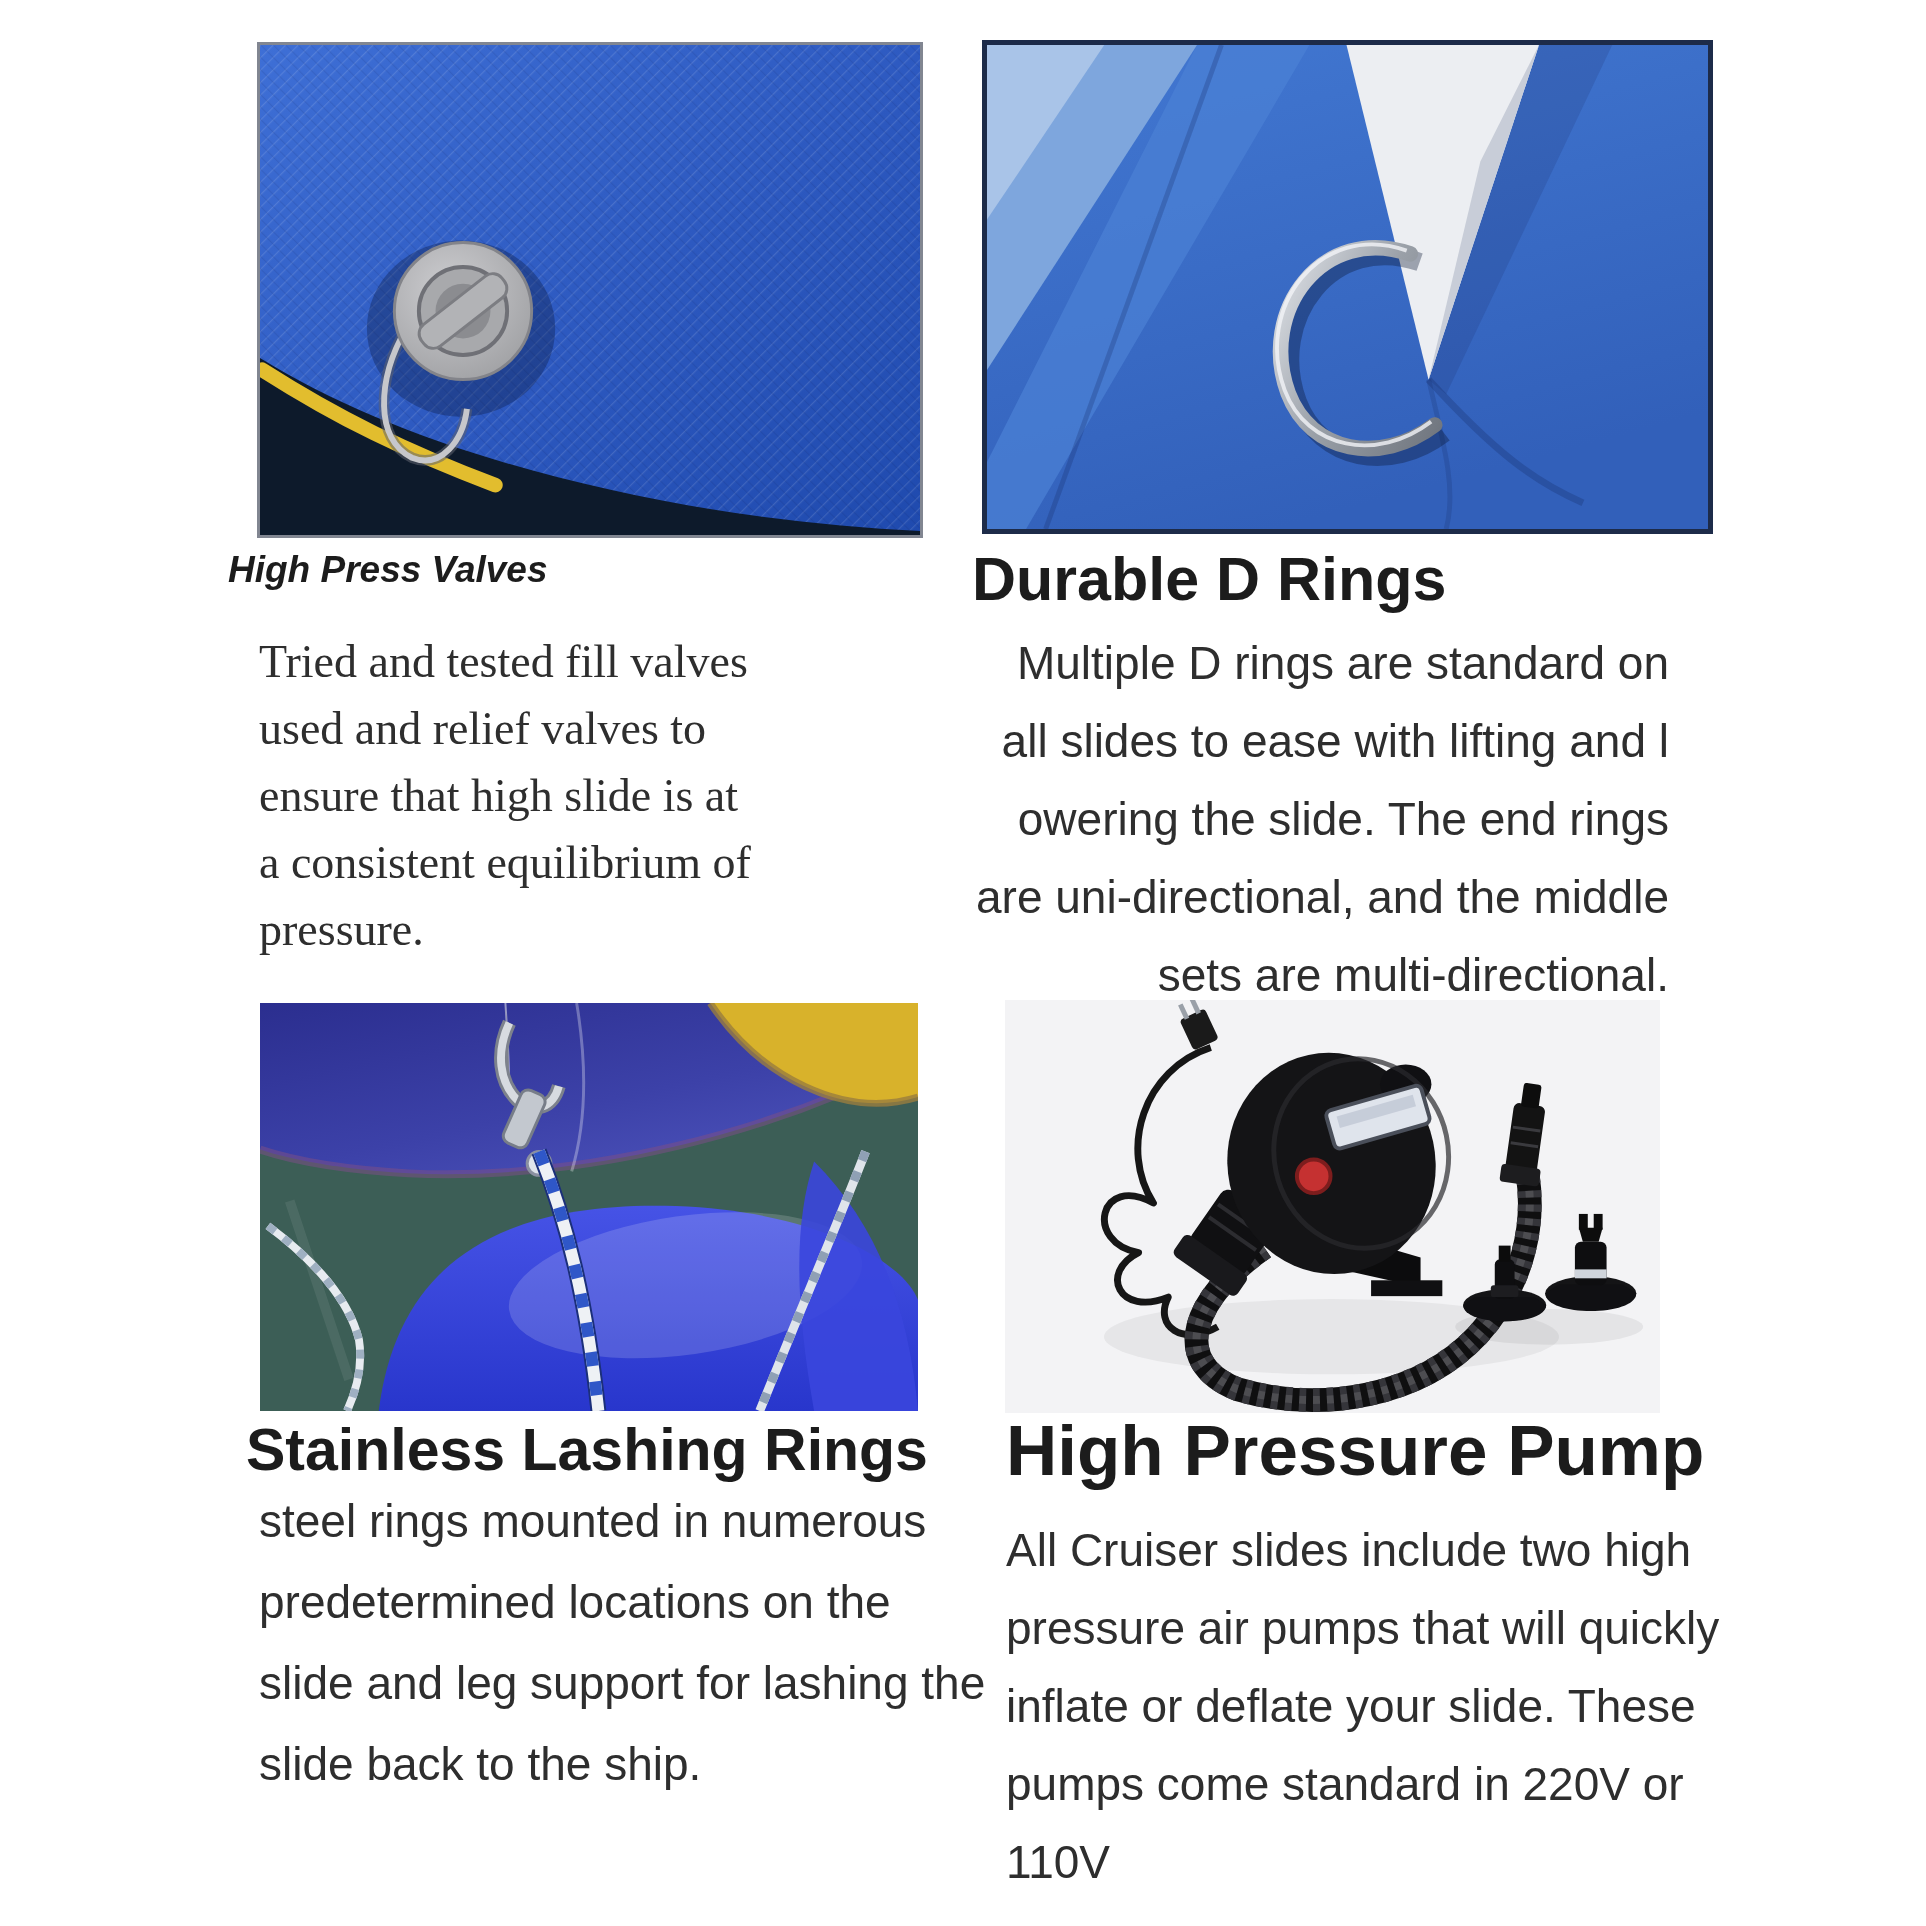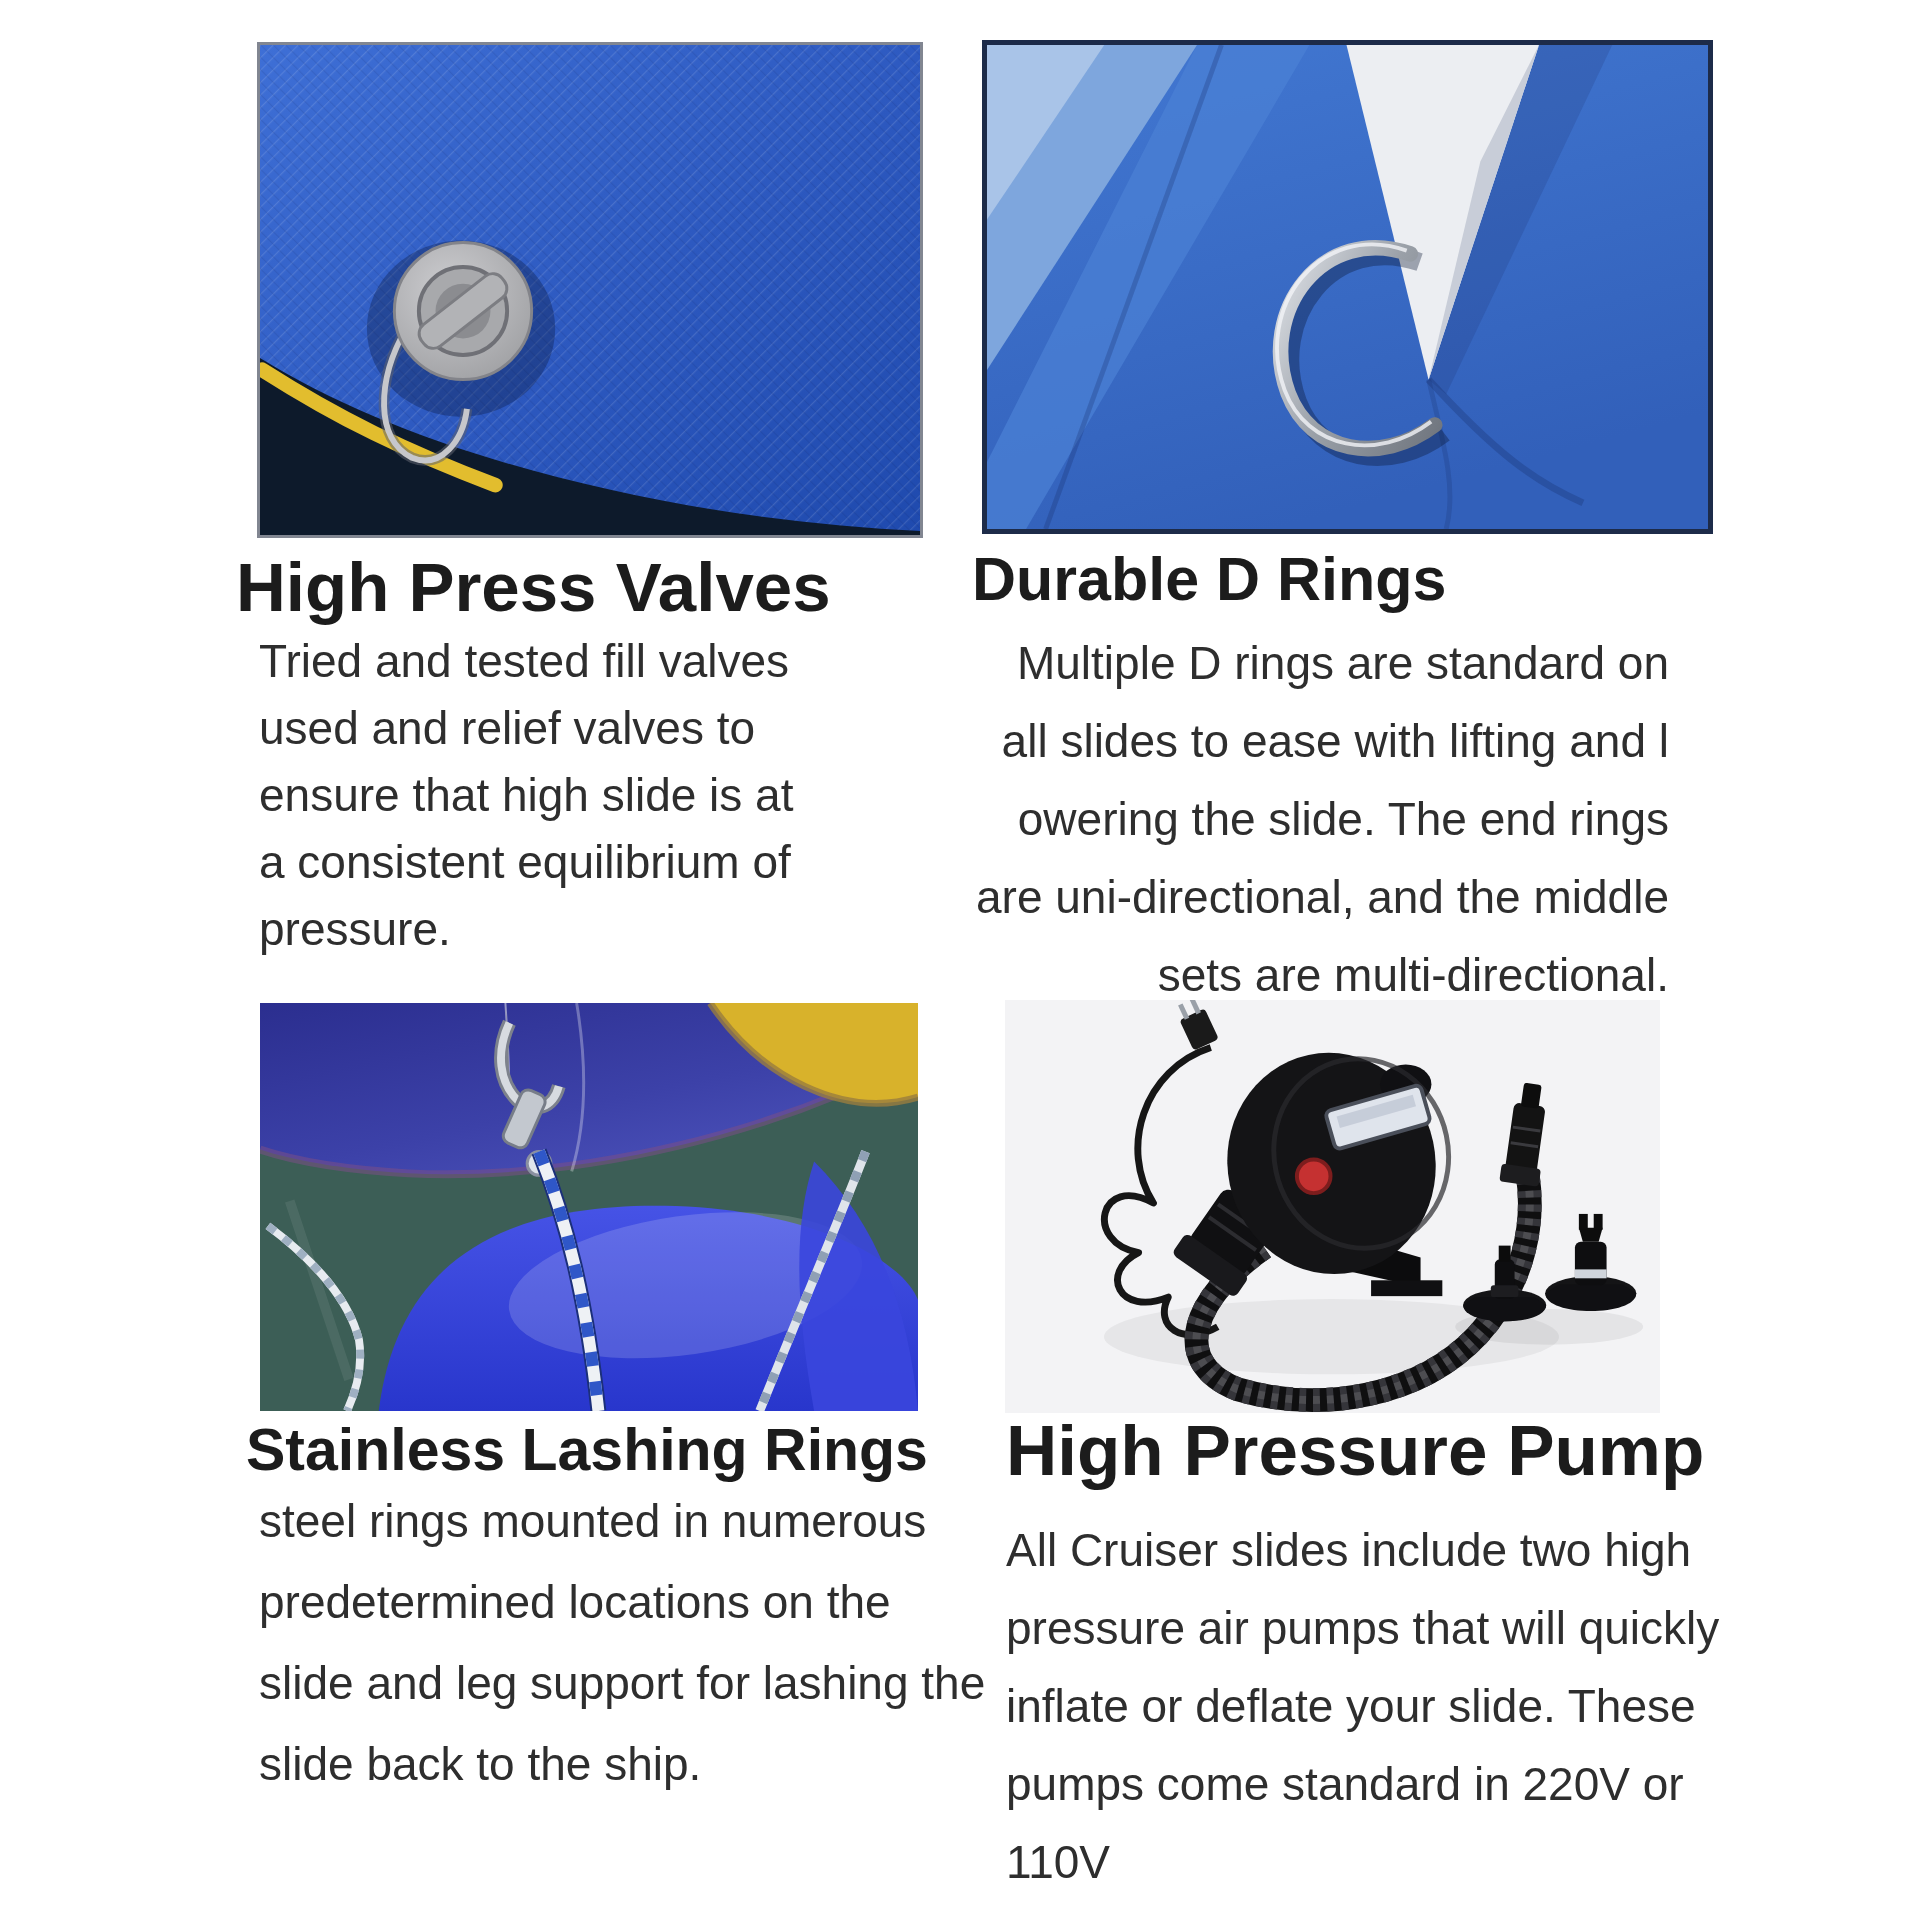--- a/index.html
+++ b/index.html
@@ -7,26 +7,26 @@
     position:relative;width:1927px;height:1927px;background:#ffffff;
     font-family:"Liberation Sans",sans-serif;overflow:hidden;
   }
   .photo{position:absolute;overflow:hidden;box-sizing:border-box;}
   .photo svg{display:block;width:100%;height:100%;}
   .photo1{left:257px;top:42px;width:666px;height:496px;border:3px solid rgba(25,35,55,.55);}
   .photo2{left:982px;top:40px;width:731px;height:494px;border:5px solid #1d2b49;}
   .photo3{left:260px;top:1003px;width:658px;height:408px;}
   .photo4{left:1005px;top:1000px;width:655px;height:413px;background:#f3f3f5;}
   .title{position:absolute;margin:0;font-weight:bold;color:#1c1c1c;white-space:nowrap;line-height:1.1;}
-  .t1{left:236px;top:550px;font-size:69px;}
+  .t1{left:228px;top:550px;font-size:37px;font-style:italic;}
   .t2{left:972px;top:546px;font-size:61px;}
   .t3{left:246px;top:1418px;font-size:59px;}
   .t4{left:1006px;top:1412px;font-size:71px;}
   .body{position:absolute;color:#2e2e2e;font-size:46px;}
-  .b1{left:259px;top:628px;line-height:67px;}
+  .b1{left:259px;top:628px;line-height:67px;font-family:Liberation Serif, serif;}
   .b2{left:976px;top:624px;line-height:78px;text-align:right;}
   .b3{left:259px;top:1481px;line-height:81px;}
   .b4{left:1006px;top:1511px;line-height:78px;}
   .ln{white-space:nowrap;}
 </style>
 </head>
 <body>
 
 <div class="sheet">
 

